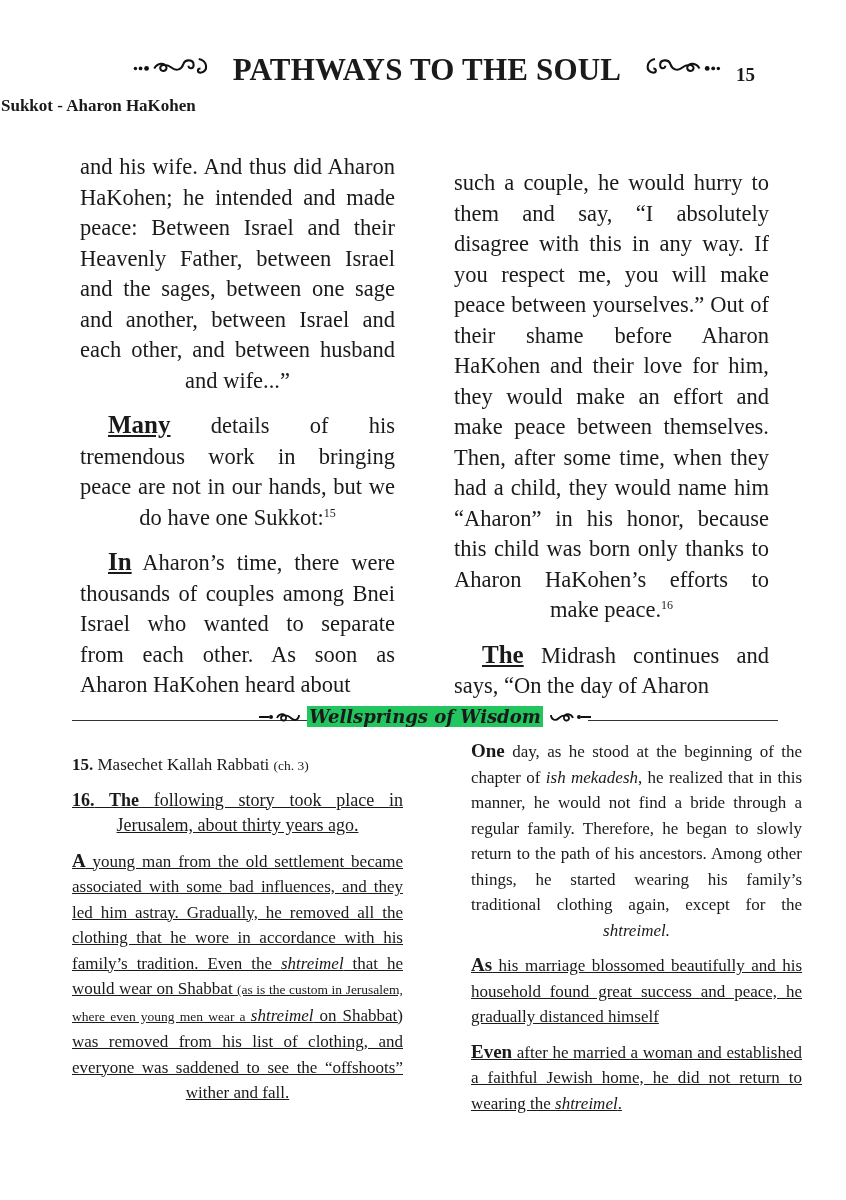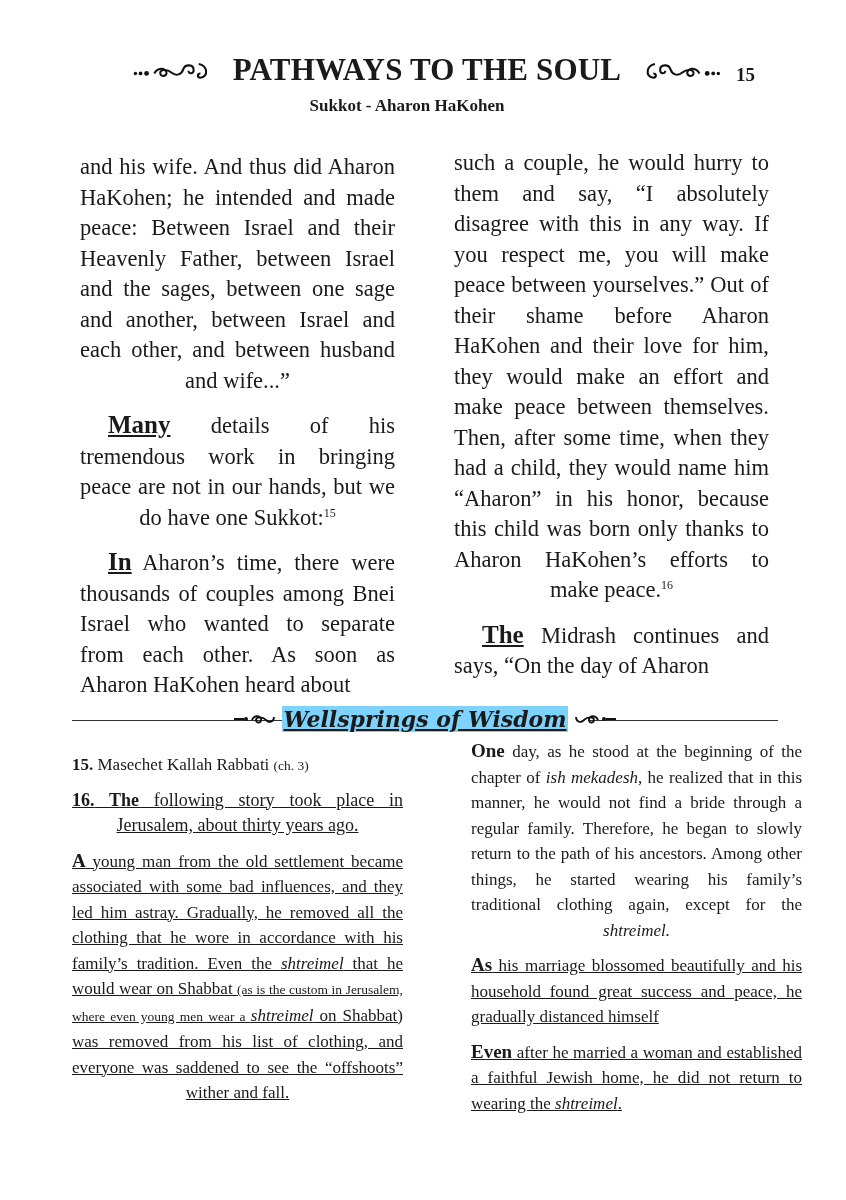--- a/index.html
+++ b/index.html
@@ -1,34 +1,34 @@
 <!DOCTYPE html>
 <html><head>
 <meta charset="utf-8">
 <style>
   html, body { margin: 0; padding: 0; background: #ffffff; }
   body { width: 846px; height: 1200px; position: relative; overflow: hidden; color: #1a1a1a; font-family: "Liberation Serif", "DejaVu Serif", serif; }
   .header { position: absolute; top: 52px; left: 0; width: 846px; height: 40px; }
-  .header-title { position: absolute; left: 132px; top: 0; width: 590px; display: flex; align-items: center; justify-content: center; gap: 22px; }
+  .header-title { position: absolute; left: 132px; top: 0; width: 590px; display: flex; align-items: flex-start; justify-content: center; gap: 22px; }
   .title-text { font-size: 31px; font-weight: bold; letter-spacing: 0.2px; font-family: "Liberation Serif", serif; white-space: nowrap; }
   .orn { display: inline-block; height: 26px; }
   .page-num { position: absolute; left: 736px; top: 12px; font-size: 19px; font-weight: bold; }
-  .subtitle { position: absolute; top: 96px; left: 16px; width: 782px; text-align: center; font-size: 17px; font-weight: bold; }
+  .subtitle { position: absolute; top: 96px; left: 1px; width: 782px; text-align: left; font-size: 17px; font-weight: bold; }
   .col { position: absolute; text-align: justify; }
   .main { font-size: 22.5px; line-height: 30.5px; }
   .main p { margin: 8px; }
   .main .gap { margin-top: 14px; }
   .main .last { text-align-last: center; }
   .lead { font-weight: bold; font-size: 25px; text-decoration: underline; }
   .ind { text-indent: 28px; }
   sup { font-size: 12px; vertical-align: 8px; line-height: 0; }
   .divider { position: absolute; top: 706px; left: 72px; width: 706px; height: 28px; }
   .divider .line { position: absolute; top: 14px; height: 1px; background: #333; }
   .divider .label { position: absolute; left: 0; width: 706px; top: 0; display: flex; justify-content: center; align-items: center; gap: 4px; }
-  .divider .label span.t { font-style: italic; font-weight: bold; font-size: 22px; font-family: "DejaVu Serif", serif; background: #7dd3fc; padding: 0 2px; text-decoration: underline; }
+  .divider .label span.t { font-style: italic; font-weight: bold; font-size: 18px; font-family: "DejaVu Serif", serif; background: #22c55e; padding: 0 2px; }
   .foot { font-size: 17px; line-height: 25.5px; }
   .foot p { margin: 0; }
   .foot .gap { margin-top: 9px; text-decoration: underline; }
   .foot .last { text-align-last: center; }
   .small { font-size: 13.5px; }
 </style>
 </head>
 <body>
 
 <div class="header">
@@ -52,21 +52,21 @@
   <span class="page-num">15</span>
 </div>
 <div class="subtitle">Sukkot - Aharon HaKohen</div>
 
 <div class="col main" style="left:72px; top:144px; width:331px;">
   <p class="last"><span>and his wife. And thus did Aharon HaKohen; he intended and made peace: Between Israel and their Heavenly Father, between Israel and the sages, between one sage and another, between Israel and each other, and between husband and wife...”</span></p>
   <p class="gap ind last"><span class="lead">Many</span><span> details of his tremendous work in bringing peace are not in our hands, but we do have one Sukkot:</span><sup>15</sup></p>
   <p class="gap ind"><span class="lead">In</span><span> Aharon’s time, there were thousands of couples among Bnei Israel who wanted to separate from each other. As soon as Aharon HaKohen heard about</span></p>
 </div>
 
-<div class="col main" style="left:446px; top:140px; width:331px;">
+<div class="col main" style="left:446px; top:160px; width:331px;">
   <p class="last"><span>such a couple, he would hurry to them and say, “I absolutely disagree with this in any way. If you respect me, you will make peace between yourselves.” Out of their shame before Aharon HaKohen and their love for him, they would make an effort and make peace between themselves. Then, after some time, when they had a child, they would name him “Aharon” in his honor, because this child was born only thanks to Aharon HaKohen’s efforts to make peace.</span><sup>16</sup></p>
   <p class="gap ind"><span class="lead">The</span><span> Midrash continues and says, “On the day of Aharon</span></p>
 </div>
 
 <div class="divider">
   <div class="line" style="left:0; width:250px;"></div>
   <div class="line" style="right:0; width:190px;"></div>
   <div class="label">
     <svg width="44" height="16" viewBox="0 0 44 16">
       <path d="M0 8 L10 8" stroke="#111" stroke-width="2"></path>

